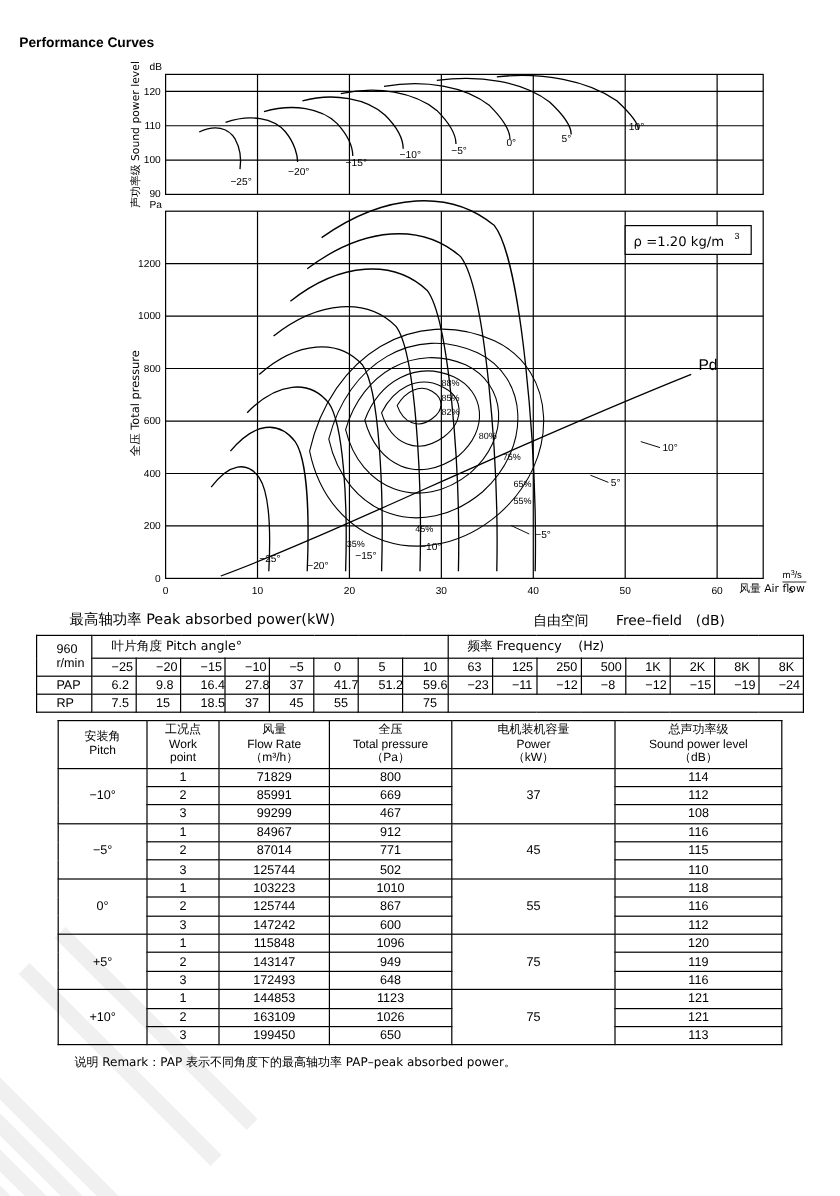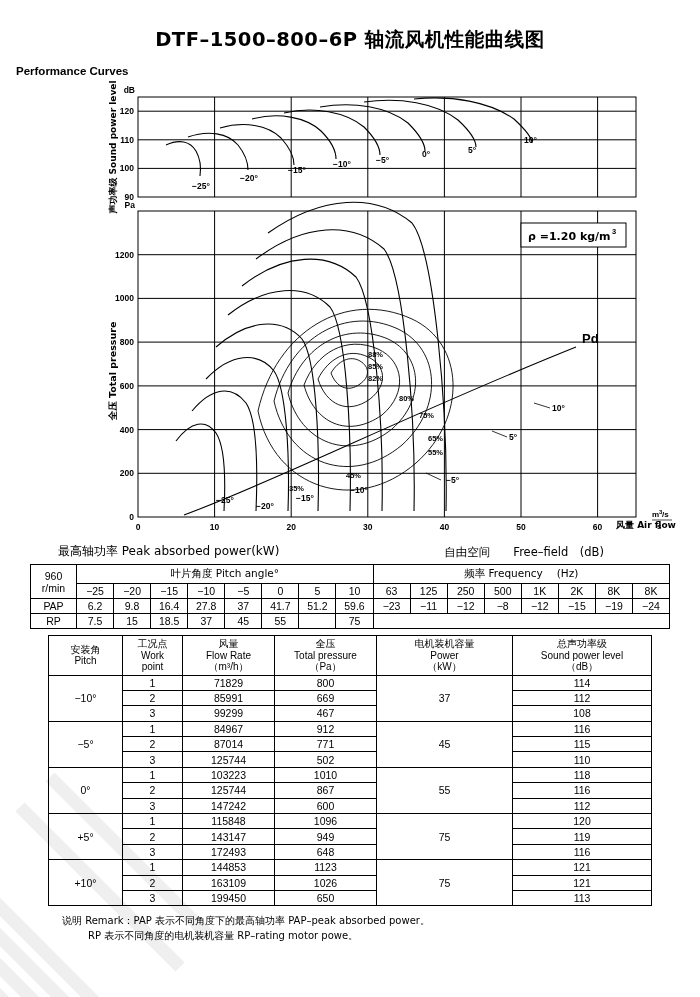--- a/index.html
+++ b/index.html
@@ -31,42 +31,40 @@
   }
   .subtitle {
     font-size:11.5px;
     margin:12px 64px 0 0;
     font-weight:bold;
   }
   .chartwrap {
     position:relative;
     width:668px; height:460px;
     margin:4px auto 0 auto;
-    font-weight:bold;
   }
   .chartwrap svg { display:block; }
 
   .sectionline {
     display:flex; align-items:flex-end; justify-content:space-between;
     font-size:11.5px; margin:2px 10px 4px 42px;
   }
   .sectionline .left { font-size:12px; }
   .sectionline .right { font-size:11.5px; margin-right:70px; }
   .cn { font-family:"DejaVu Sans", sans-serif; }
 
   table {
     border-collapse:collapse;
     font-size:10.5px;
     table-layout:fixed;
   }
   .t1 { width:640px; margin:0 auto; }
   .t1 td, .t1 th {
     border:1px solid #000;
-    text-align:center;
-    padding:1px 4px;
+    padding:1px 16px;
     height:15px;
     font-weight:normal;
   }
   .t1 .hdrtall { height:19px; }
   .t2 { width:604px; margin:6px auto 0 auto; }
   .t2 td, .t2 th {
     border:1px solid #000;
     text-align:center;
     padding:0;
     height:15.4px;
@@ -92,21 +90,20 @@
       <path d="M-40 210 L120 370"></path>
       <path d="M-40 240 L120 400"></path>
       <path d="M30 70 L190 230"></path>
       <path d="M60 40 L220 200"></path>
     </g>
   </svg>
 </div>
 
 <div class="page">
 
-  <div class="title cn">DTF–1500–800–6P 轴流风机性能曲线图</div>
   <div class="subtitle">Performance Curves</div>
 
   <div class="chartwrap">
     <svg width="668" height="462" viewBox="0 0 668 462">
 
       <g stroke="#000" fill="none" stroke-width="1">
         <rect x="122" y="16" width="498" height="100"></rect>
 
         <line x1="198.6" y1="16" x2="198.6" y2="116"></line>
         <line x1="275.2" y1="16" x2="275.2" y2="116"></line>
@@ -460,16 +457,15 @@
       <td>3</td>
       <td>199450</td>
       <td>650</td>
       <td>113</td>
     </tr>
   </tbody>
     </table>
 
   <div class="remark cn">
     <div>说明 Remark：PAP 表示不同角度下的最高轴功率 PAP–peak absorbed power。</div>
-    <div style="margin-left:26px;">RP 表示不同角度的电机装机容量 RP–rating motor powe。</div>
   </div>
 
 </div>
 
 </body></html>

